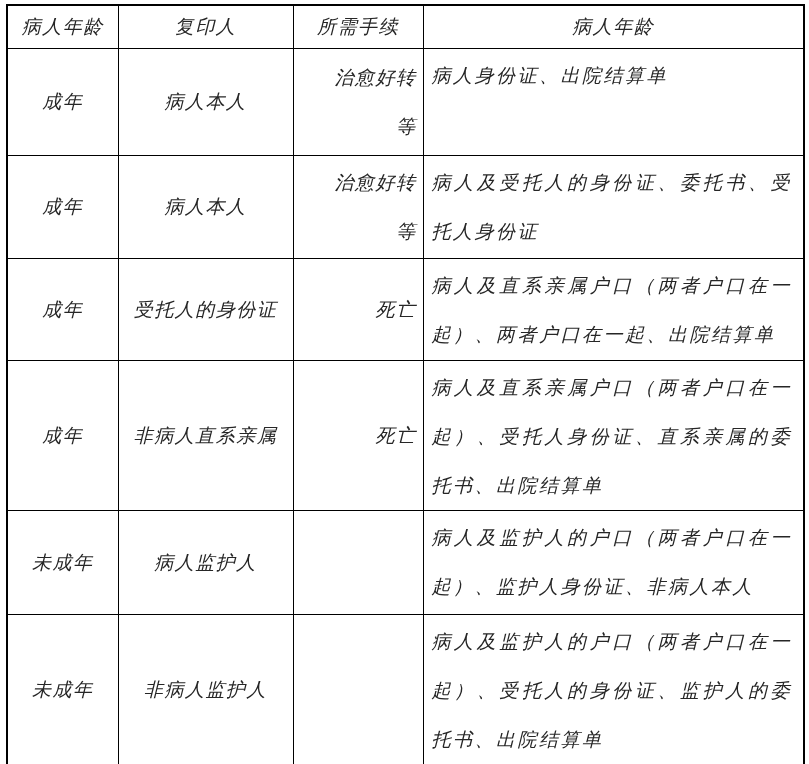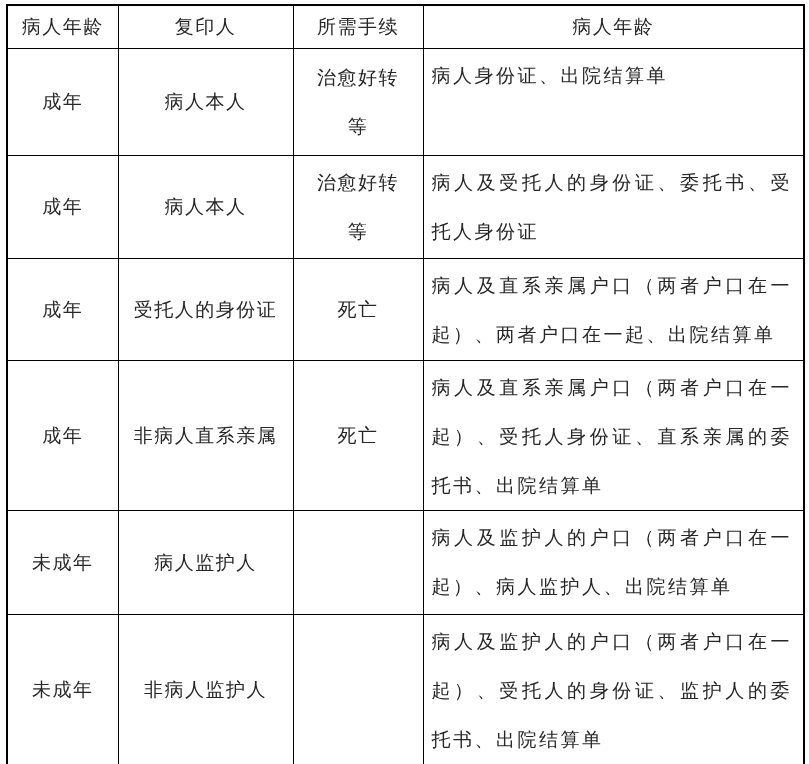--- a/index.html
+++ b/index.html
@@ -29,32 +29,34 @@
 
   th, td {
     border: 1.5px solid #000000;
     font-weight: normal;
     text-align: center;
     vertical-align: middle;
     letter-spacing: 1.5px;
     line-height: 49px;
     padding: 0 6px;
     overflow: hidden;
+    font-style: italic;
   }
   tr.hdr    { height: 43px; }
   tr.hdr th { line-height: 39px; }
   tr.r1 { height: 107px; }
   tr.r2 { height: 103px; }
   tr.r3 { height: 102px; }
   tr.r4 { height: 148px; }
   tr.r5 { height: 104px; }
   tr.r6 { height: 145px; }
 
   td.cell-discharge {
     white-space: pre-line;
+    text-align: right;
   }
   td.cell-procedures {
     text-align: justify;
     text-justify: inter-ideograph;
     vertical-align: top;
     padding: 2px 11px 0 8px;
     letter-spacing: 2.5px;
     word-break: normal;
     margin-left: 20px;
   }
@@ -102,21 +104,21 @@
       <tr class="r4">
         <td class="cell-age">成年</td>
         <td class="cell-copier">非病人直系亲属</td>
         <td class="cell-discharge">死亡</td>
         <td class="cell-procedures">病人及直系亲属户口（两者户口在一起）、受托人身份证、直系亲属的委托书、出院结算单</td>
       </tr>
       <tr class="r5">
         <td class="cell-age">未成年</td>
         <td class="cell-copier">病人监护人</td>
         <td class="cell-discharge"></td>
-        <td class="cell-procedures">病人及监护人的户口（两者户口在一起）、病人监护人、出院结算单</td>
+        <td class="cell-procedures">病人及监护人的户口（两者户口在一起）、监护人身份证、非病人本人</td>
       </tr>
       <tr class="r6">
         <td class="cell-age">未成年</td>
         <td class="cell-copier">非病人监护人</td>
         <td class="cell-discharge"></td>
         <td class="cell-procedures">病人及监护人的户口（两者户口在一起）、受托人的身份证、监护人的委托书、出院结算单</td>
       </tr>
     </tbody>
   </table>
 </div>

